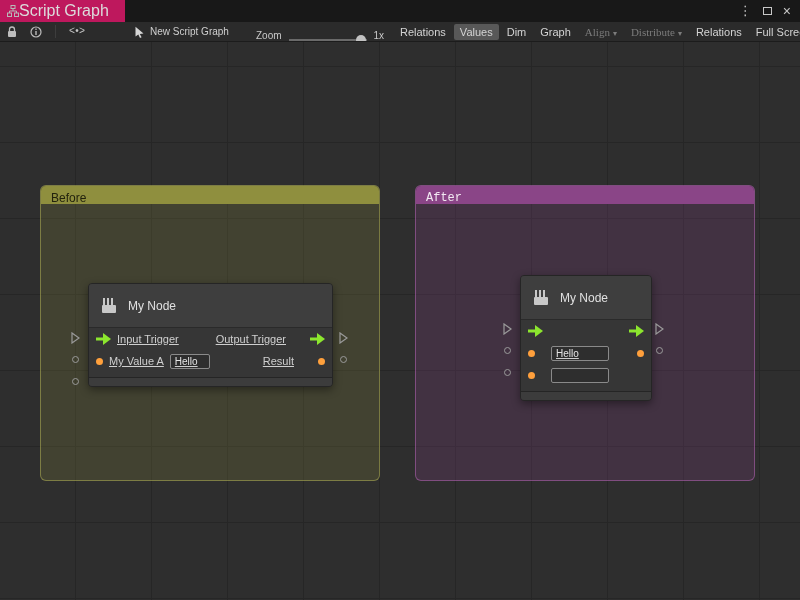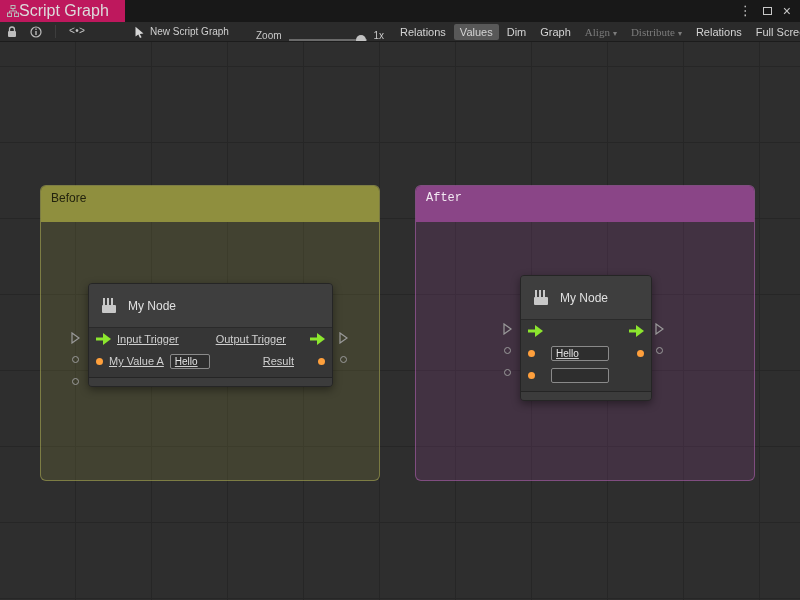--- a/index.html
+++ b/index.html
@@ -31,21 +31,21 @@
   .caret { font-size:8px; margin-left:3px; }
 
   
   .canvas { position:absolute; top:42px; left:0; right:0; bottom:0; background-color:#2e2e2e;
     background-image: linear-gradient(to right, #262626 1px, transparent 1px),
                       linear-gradient(to bottom, #262626 1px, transparent 1px);
     background-size:76px 76px; background-position:-1px 24px; }
 
   
   .group { position:absolute; border-radius:6px; border:1px solid; }
-  .group-header { height:36px; line-height:24px; padding:0 10px; font-size:12px; border-radius:5px 5px 0 0; }
+  .group-header { height:18px; line-height:24px; padding:0 10px; font-size:12px; border-radius:5px 5px 0 0; }
   .group.before { left:40px; top:143px; width:340px; height:296px; border-color:rgba(175,175,85,0.55); background:rgba(148,148,64,0.20); }
   .group.before .group-header { background:#8f8f3e; color:#23230e; }
   .group.after { left:415px; top:143px; width:340px; height:296px; border-color:rgba(180,100,180,0.55); background:rgba(150,70,150,0.20);font-family:Liberation Mono, monospace; }
   .group.after .group-header { background:#8a4587; color:#f2e9f2; }
 
   
   .node { position:absolute; background:#363636; border:1px solid #252525; border-radius:4px; box-shadow:0 3px 9px rgba(0,0,0,0.4); }
   .node-header { height:44px; background:#3e3e3e; border-bottom:1px solid #2a2a2a; border-radius:3px 3px 0 0; display:flex; align-items:center; gap:9px; padding:0 10px; font-size:12px; color:#e0e0e0; }
   .node-row { height:22px; display:flex; align-items:center; padding:0 7px; gap:6px; font-size:11px; color:#cfcfcf;text-decoration:underline; }
   .row-right { margin-left:auto; display:flex; align-items:center; gap:24px; }

